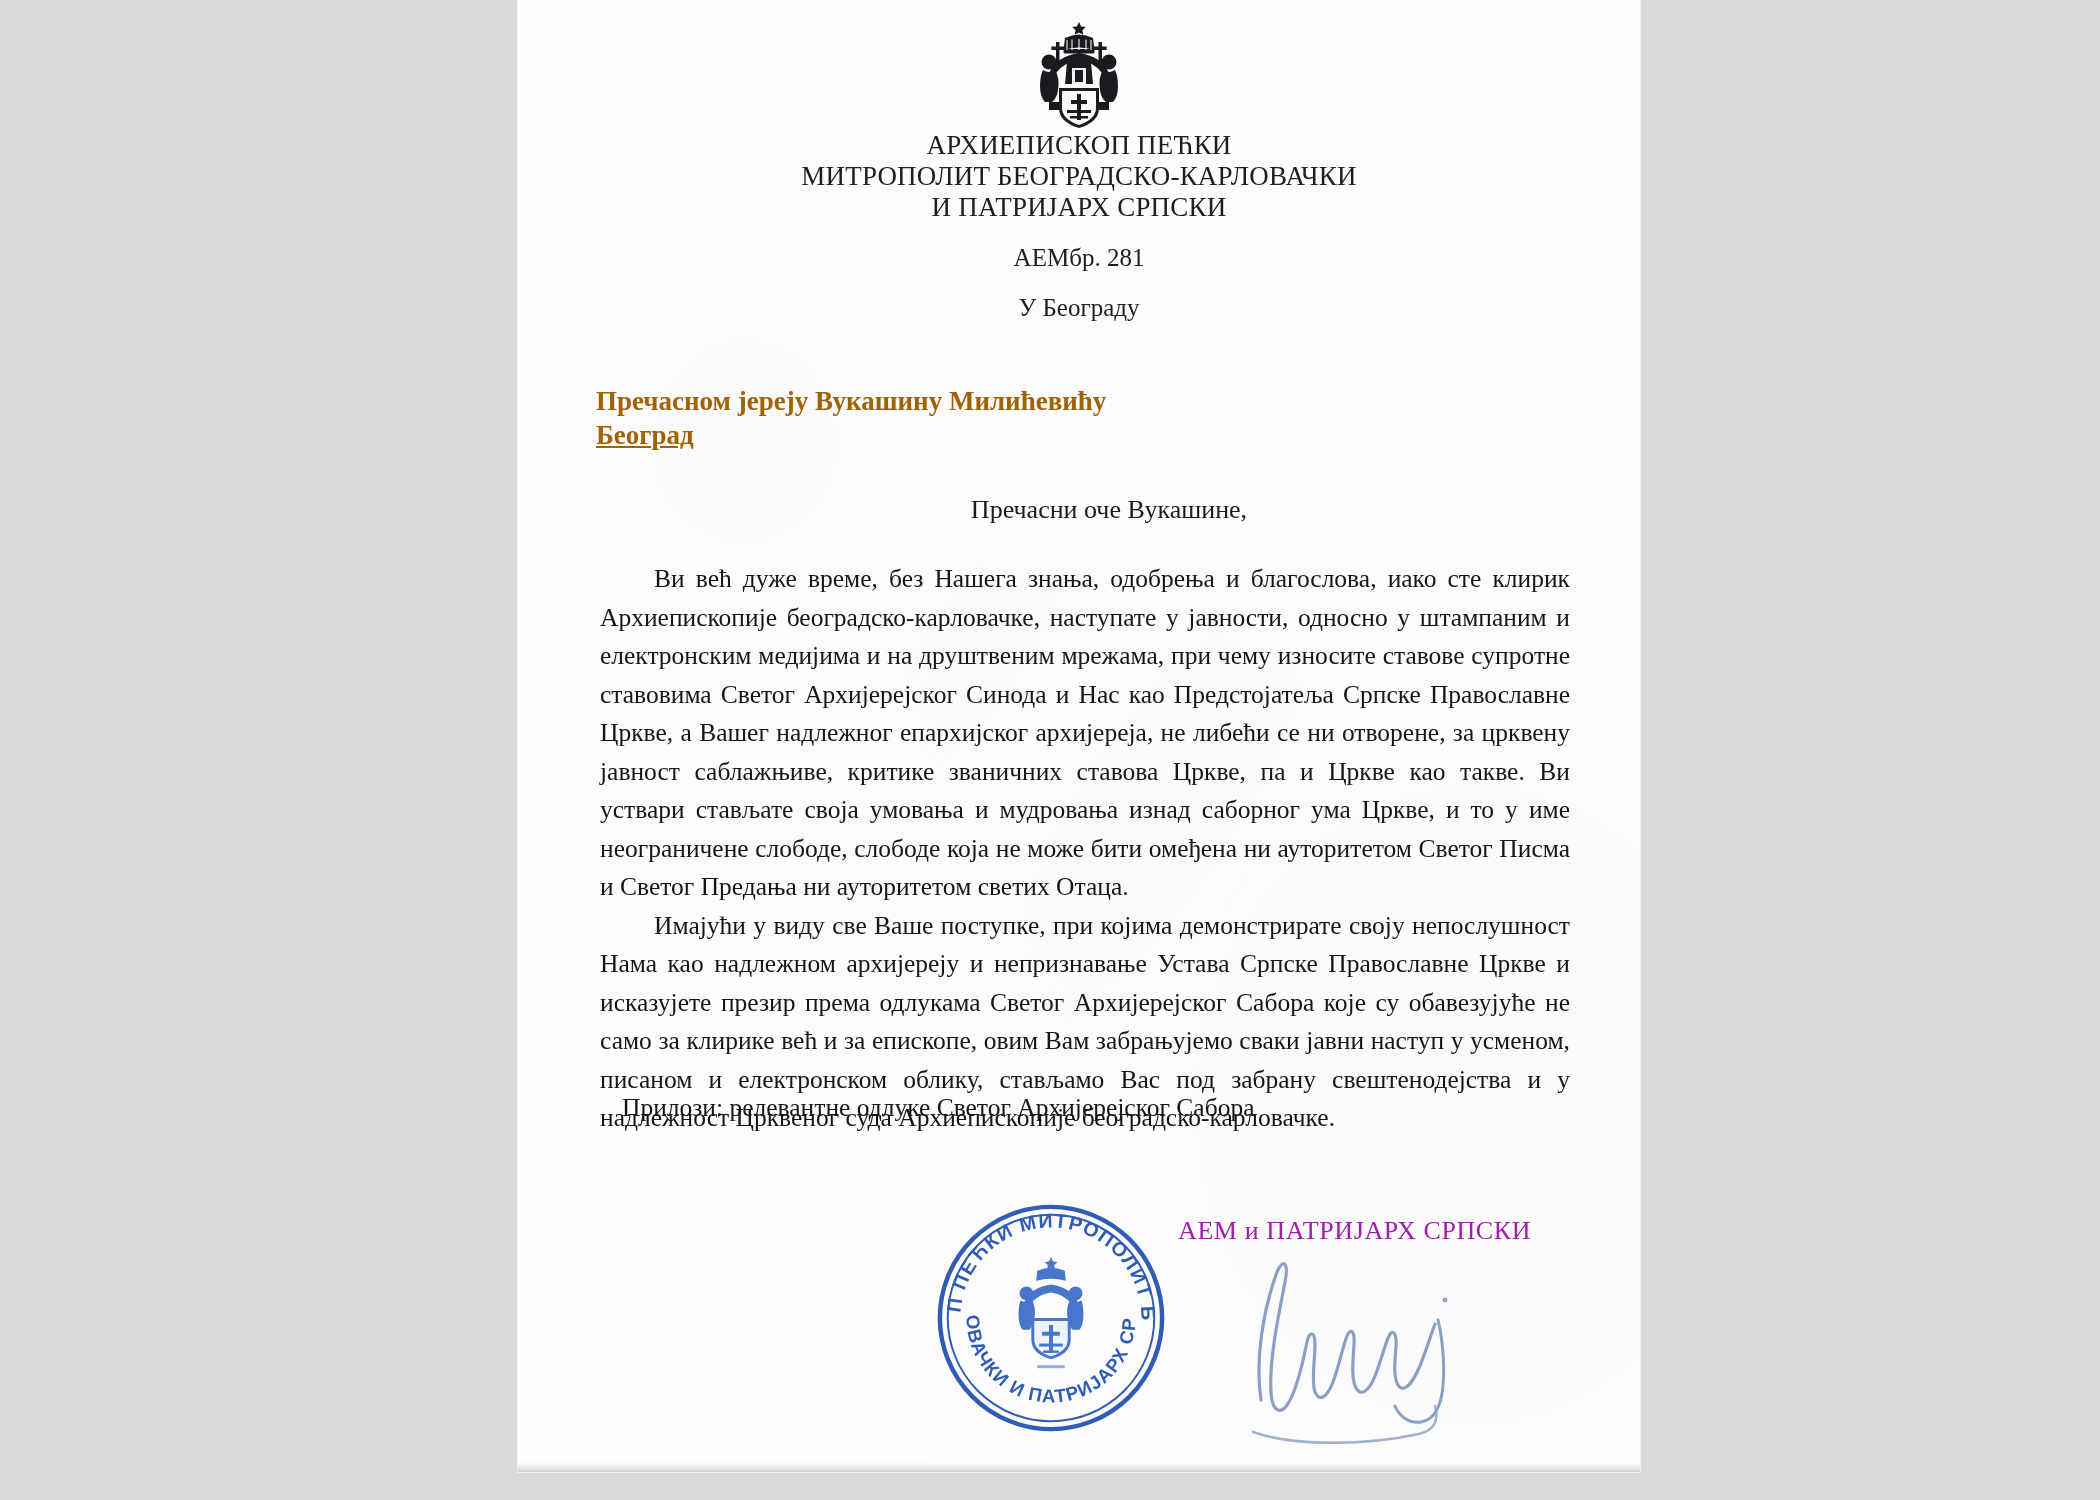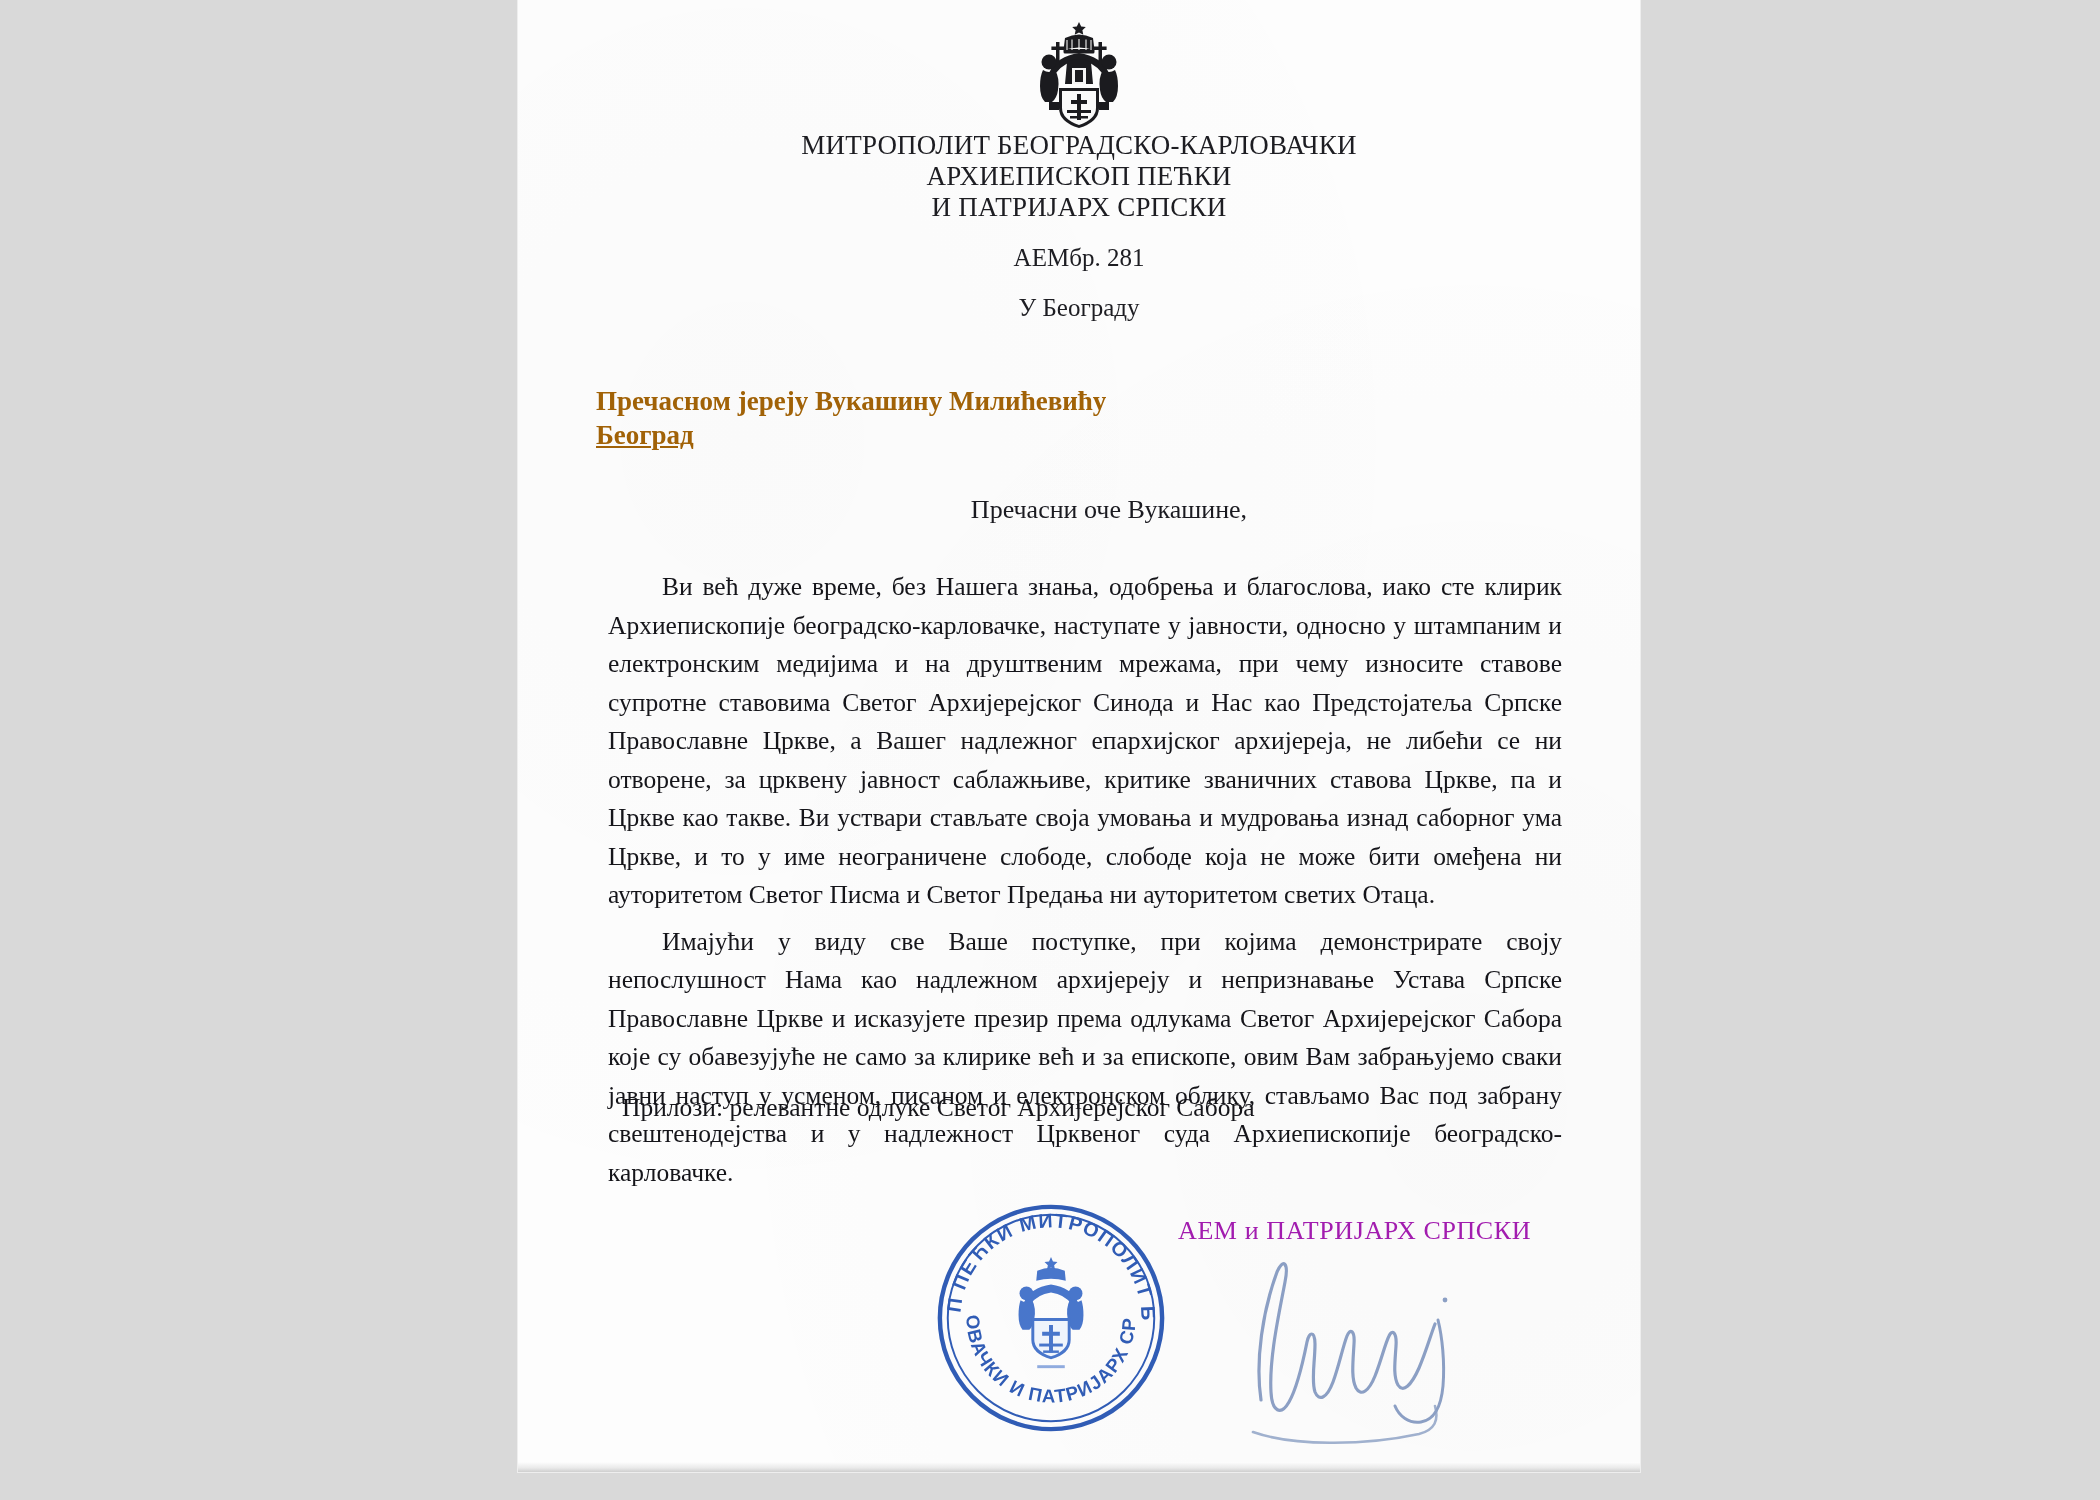--- a/index.html
+++ b/index.html
@@ -118,21 +118,21 @@
     left: 82px;
     top: 560px;
     width: 970px;
     color: #15151a;
     font-size: 25.5px;
     line-height: 38.5px;
     text-align: justify;
     text-justify: inter-word;
   }
   .body-block p {
-    margin: 8px;
+    margin: 0;
     text-indent: 54px;
   }
   .attachments {
     position: absolute;
     left: 82px;
     top: 1093px;
     width: 970px;
     font-size: 25.5px;
     color: #15151a;
     text-indent: 22px;
@@ -199,22 +199,22 @@
         <path d="M47 73 h34 v17 q0 11 -17 17 q-17-6 -17-17z" fill="#fafafa"></path>
         <path d="M62 76 h4 v6 h6 v4 h-6 v16 h-4 v-16 h-6 v-4 h6z"></path>
         <path d="M52 92 h24 v3 h-24z"></path>
         <path d="M55 98 h18 v2.5 h-18z"></path>
 
         <path d="M34 84 h10 v8 h-10z M84 84 h10 v8 h-10z"></path>
       </g>
     </svg>
 
     <div class="letterhead">
+      <div class="lh-line">АРХИЕПИСКОП ПЕЋКИ</div>
       <div class="lh-line">МИТРОПОЛИТ БЕОГРАДСКО-КАРЛОВАЧКИ</div>
-      <div class="lh-line">АРХИЕПИСКОП ПЕЋКИ</div>
       <div class="lh-line">И ПАТРИЈАРХ СРПСКИ</div>
       <div class="lh-small">АЕМбр. 281</div>
       <div class="lh-small">У Београду</div>
     </div>
 
     <div class="addressee">
       <div class="ad-name">Пречасном јереју Вукашину Милићевићу</div>
       <div><span class="ad-city">Београд</span></div>
     </div>
 

